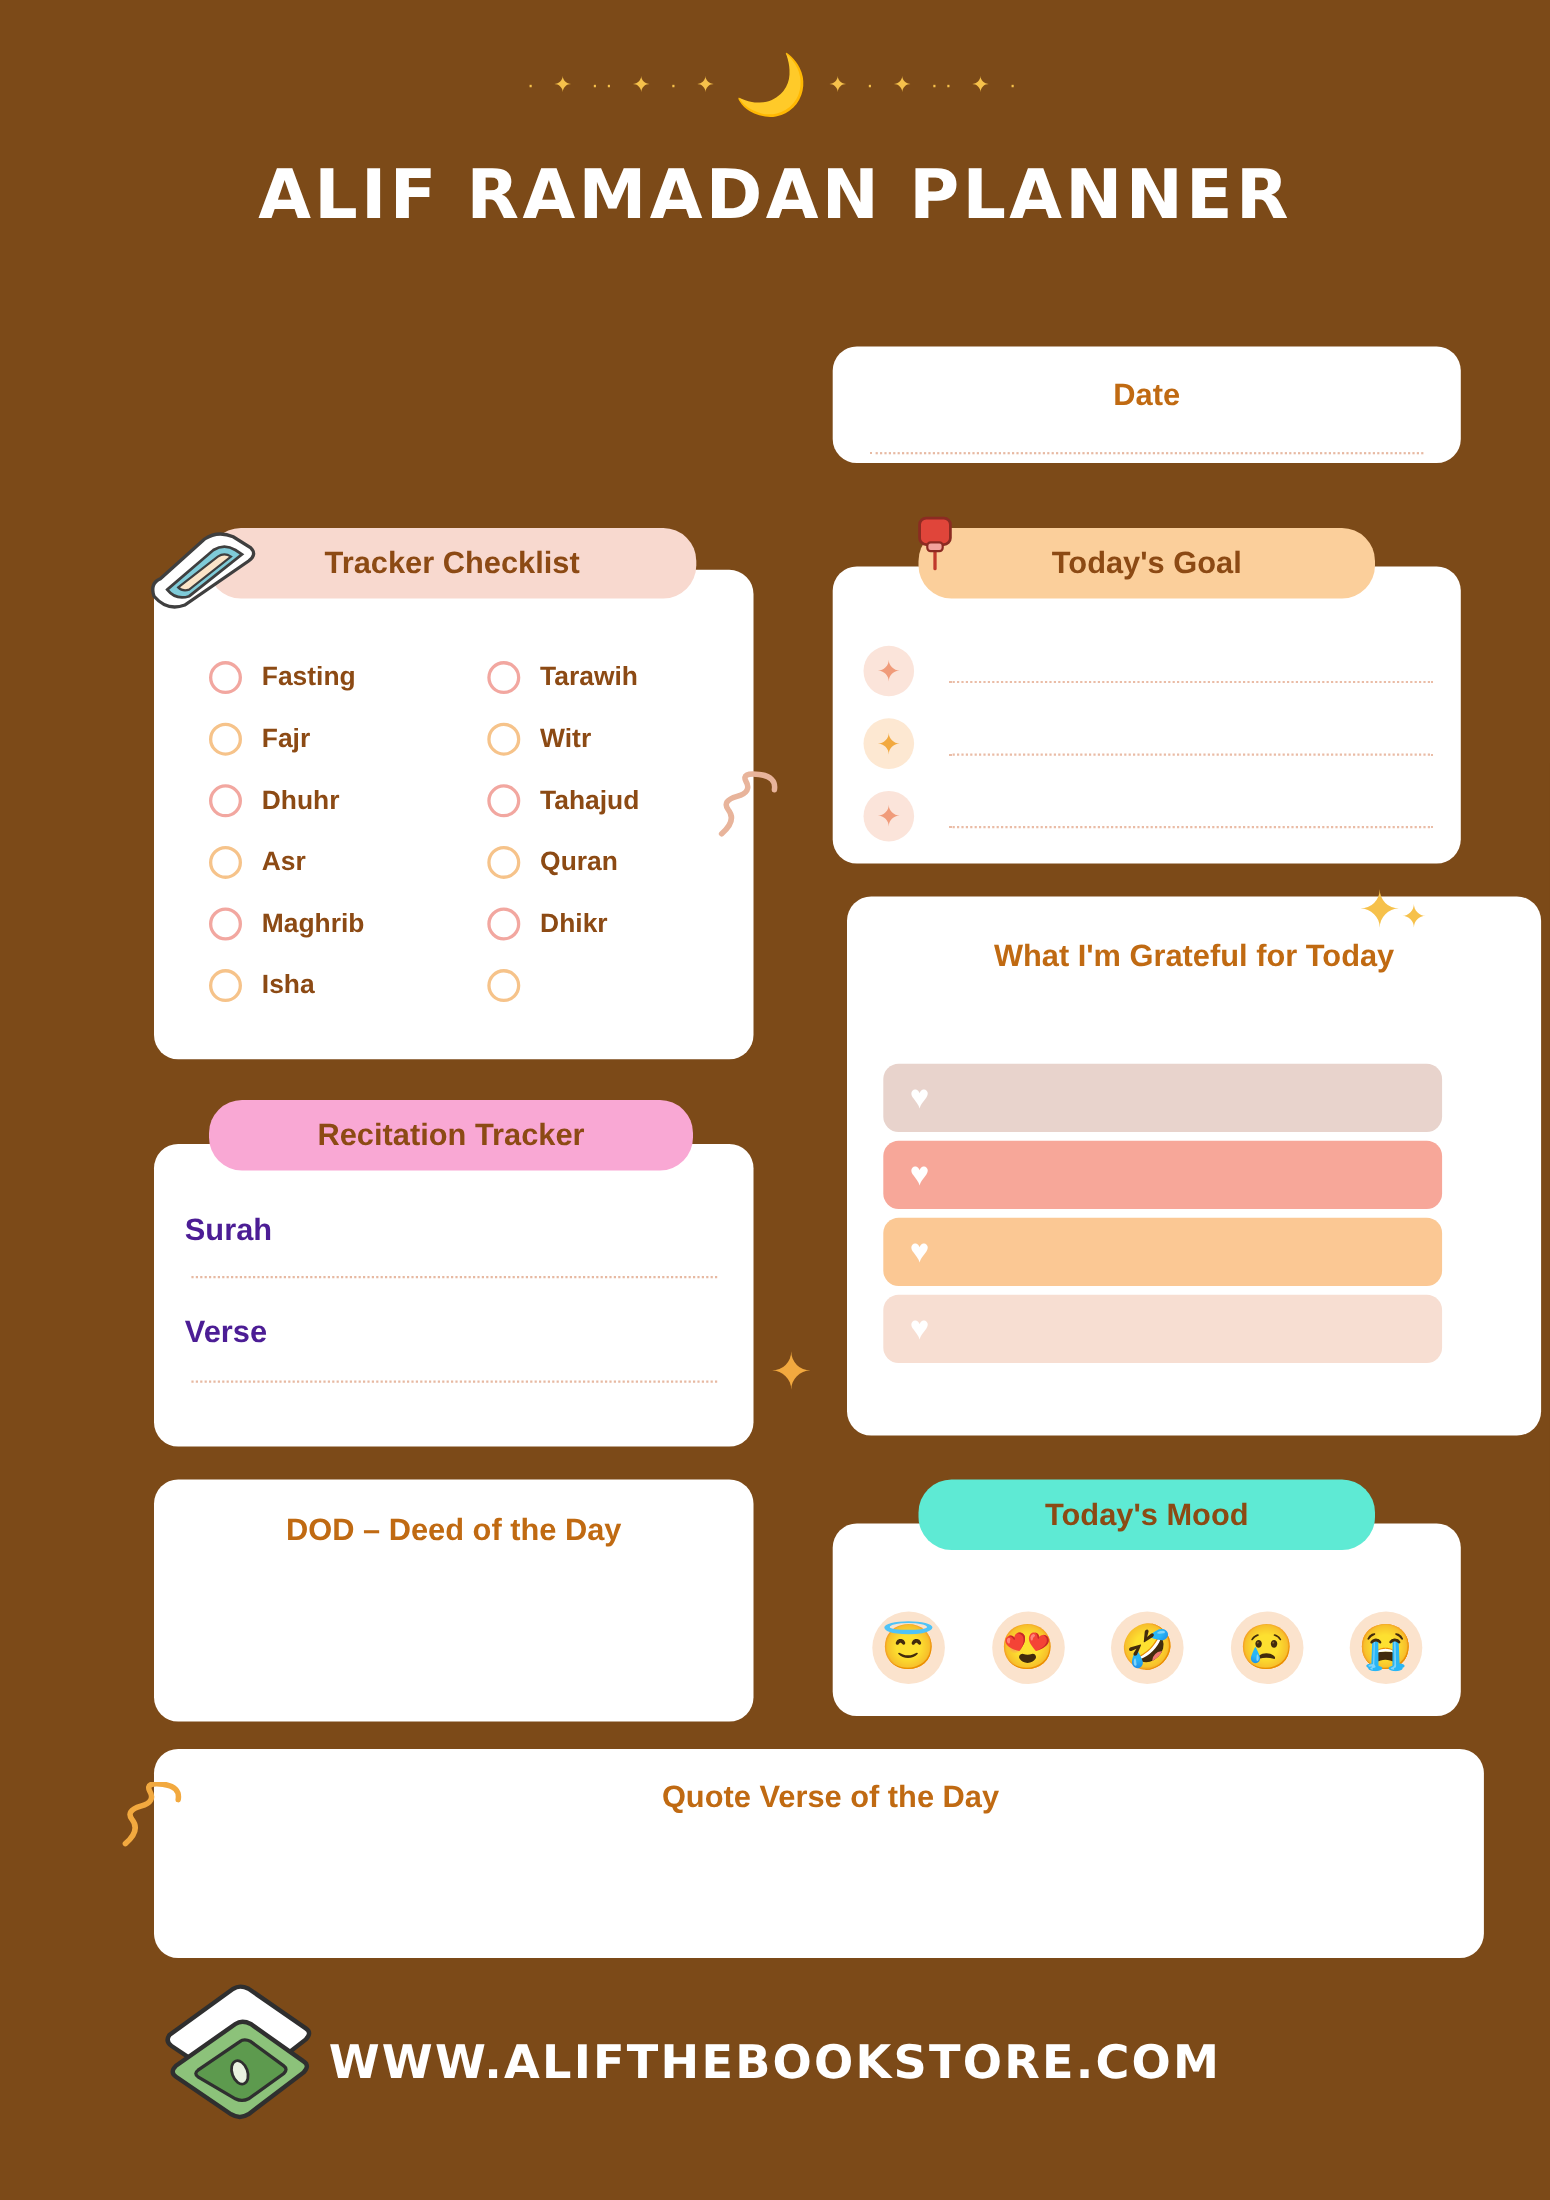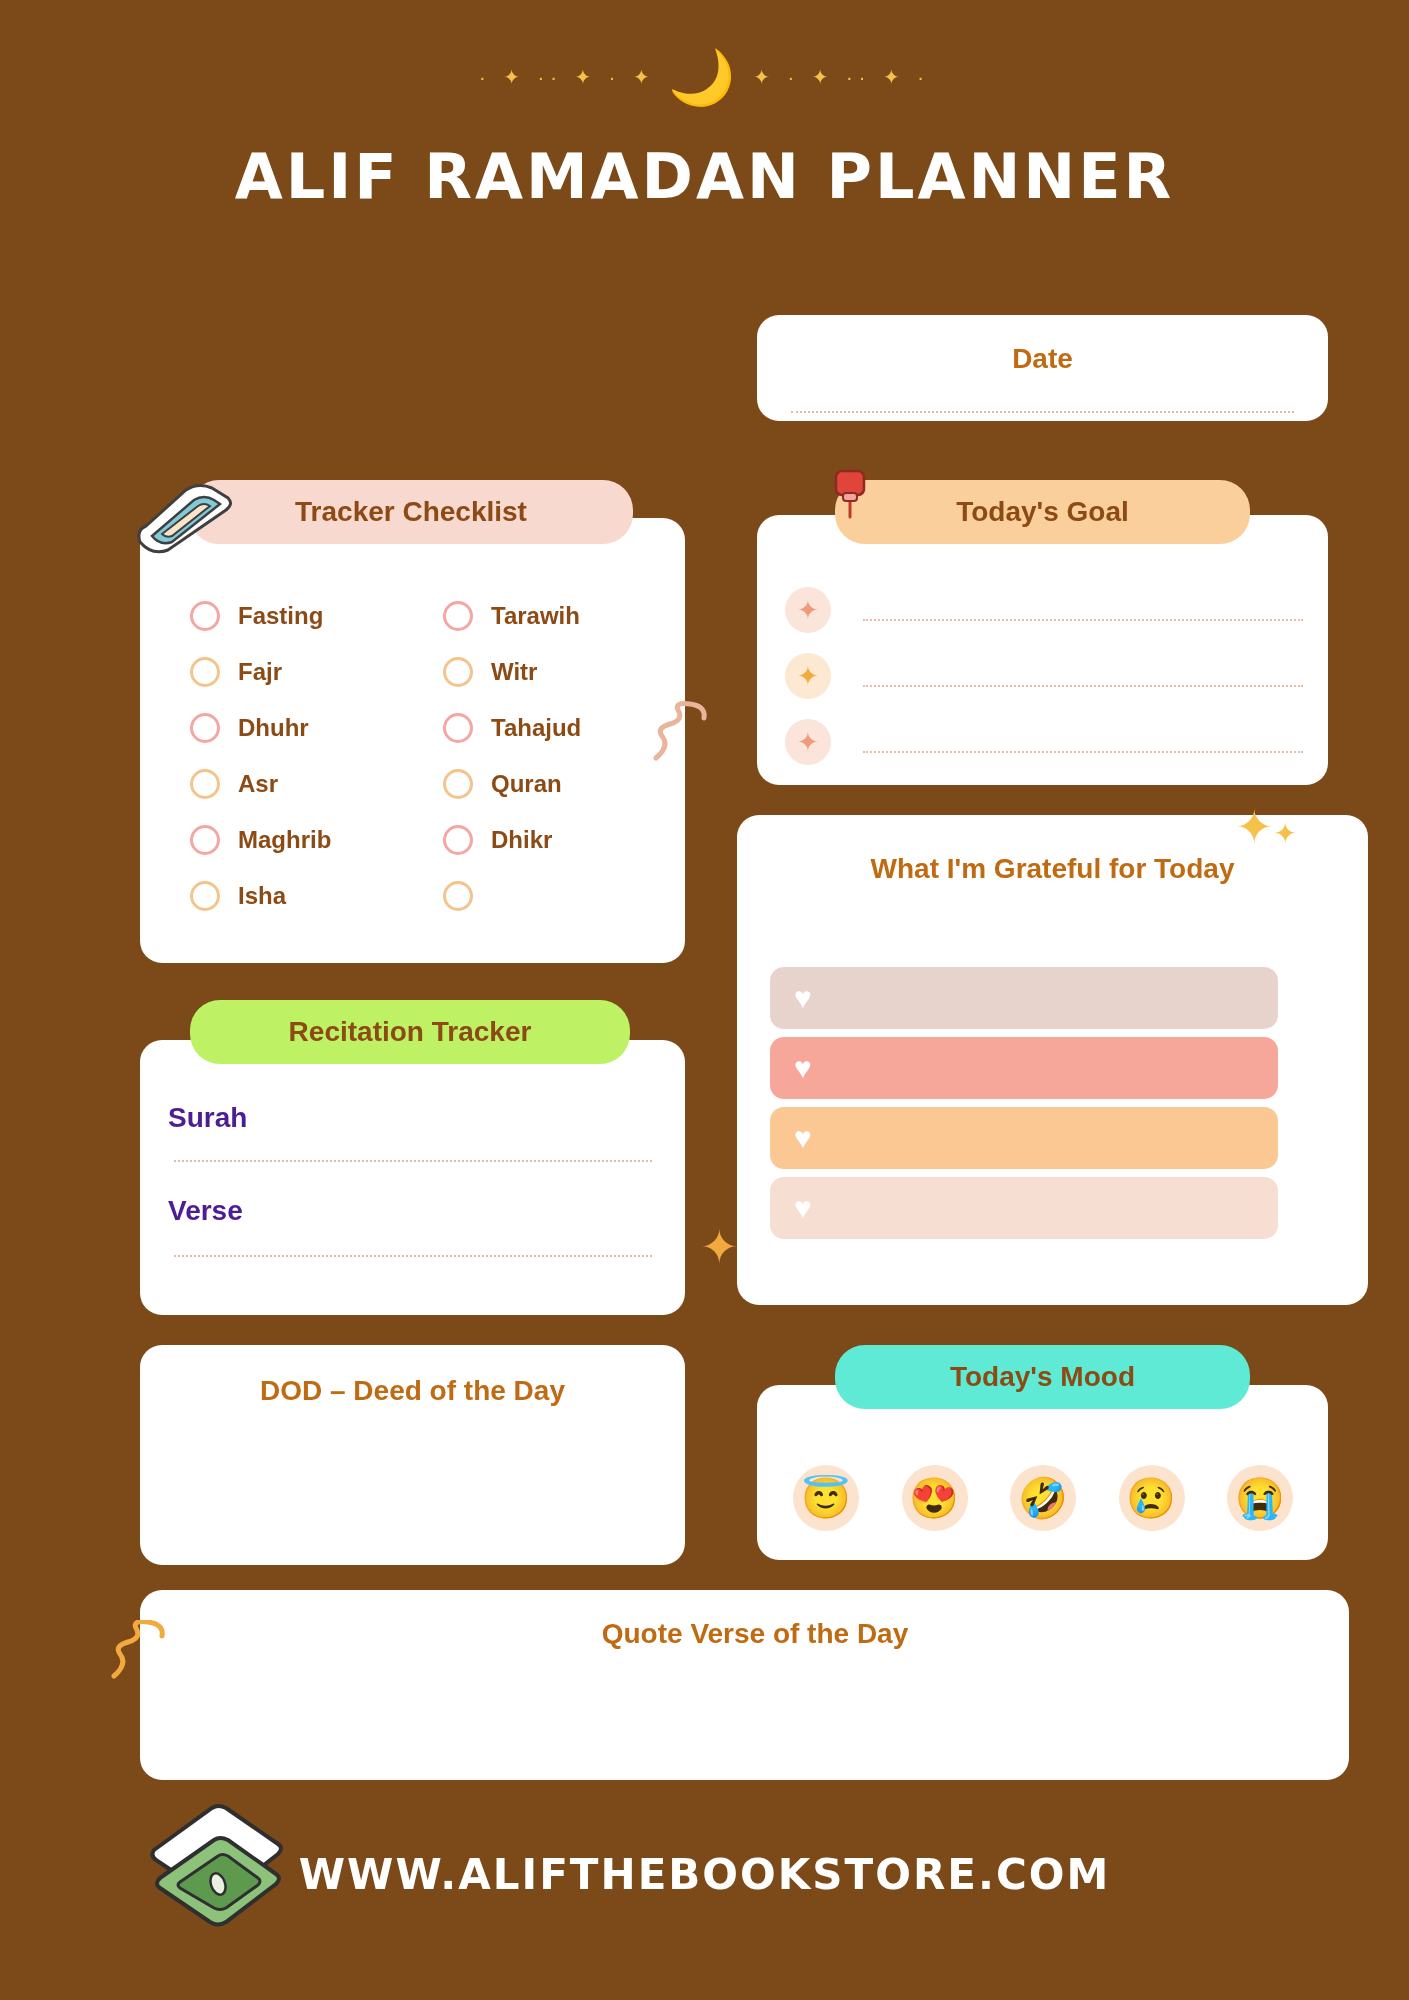--- a/index.html
+++ b/index.html
@@ -155,21 +155,21 @@
     width: 440px;
     border-bottom: 2px dotted #eabca6;
   }
   .pin {
     position: absolute;
     left: 828px; top: 465px;
     width: 44px; height: 56px;
   }
 
   
-  #card-grateful { left: 737px; top: 815px; width: 631px; height: 490px; }
+  #card-grateful { left: 770px; top: 815px; width: 631px; height: 490px; }
   #card-grateful .card-title { margin-top: 36px; line-height: 1.3; }
   .grat-bar {
     position: absolute;
     left: 33px;
     width: 508px;
     height: 62px;
     border-radius: 14px;
     display: flex;
     align-items: center;
   }
@@ -180,21 +180,21 @@
   }
   .sparkle-grat {
     position: absolute;
     left: 1235px; top: 800px;
     color: #f6c14b;
     font-size: 46px;
   }
 
   
   #card-recite { left: 140px; top: 1040px; width: 545px; height: 275px; }
-  #pill-recite { left: 190px; top: 1000px; width: 440px; background: #bef264; color: #8c4a14; }
+  #pill-recite { left: 190px; top: 1000px; width: 440px; background: #f9a8d4; color: #8c4a14; }
   .recite-label {
     position: absolute;
     left: 28px;
     color: #4c1d95;
     font-size: 28px;
     font-weight: bold;
   }
   .diamond {
     position: absolute;
     left: 700px; top: 1220px;

